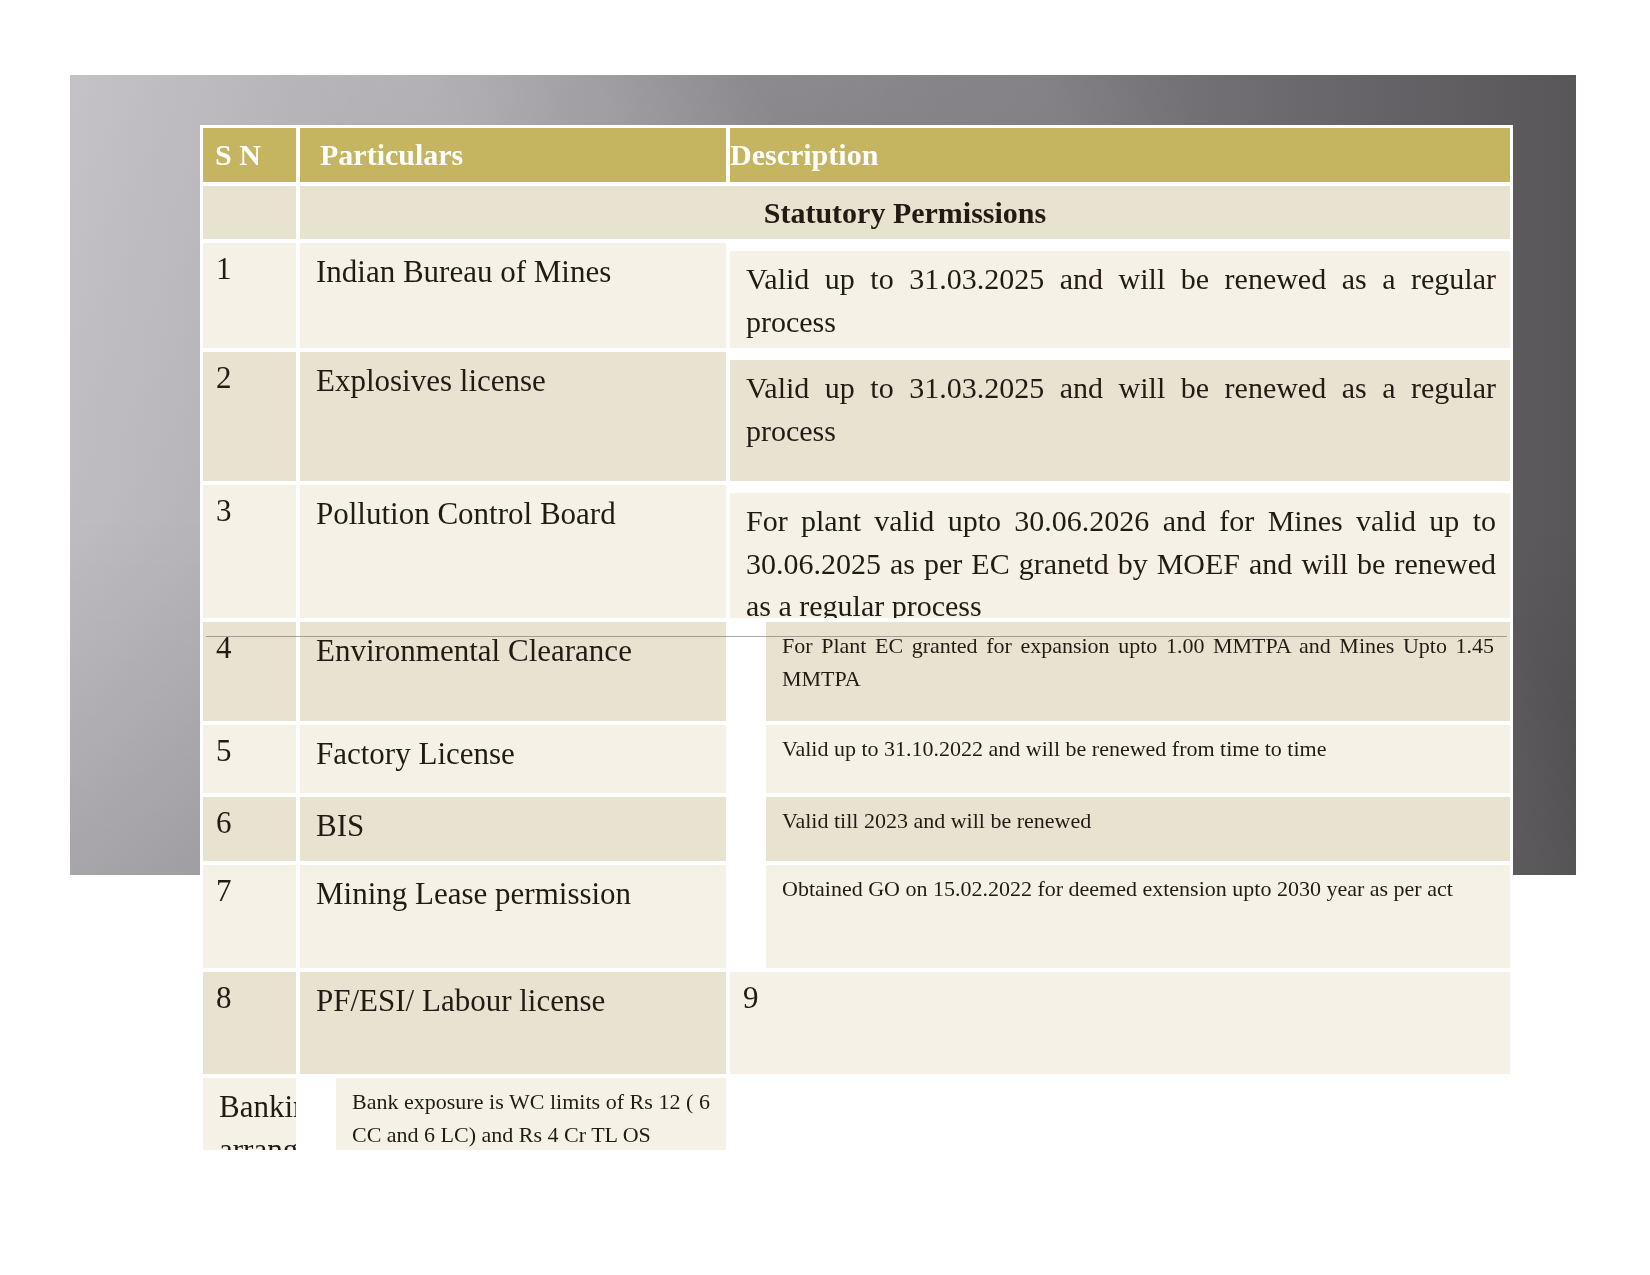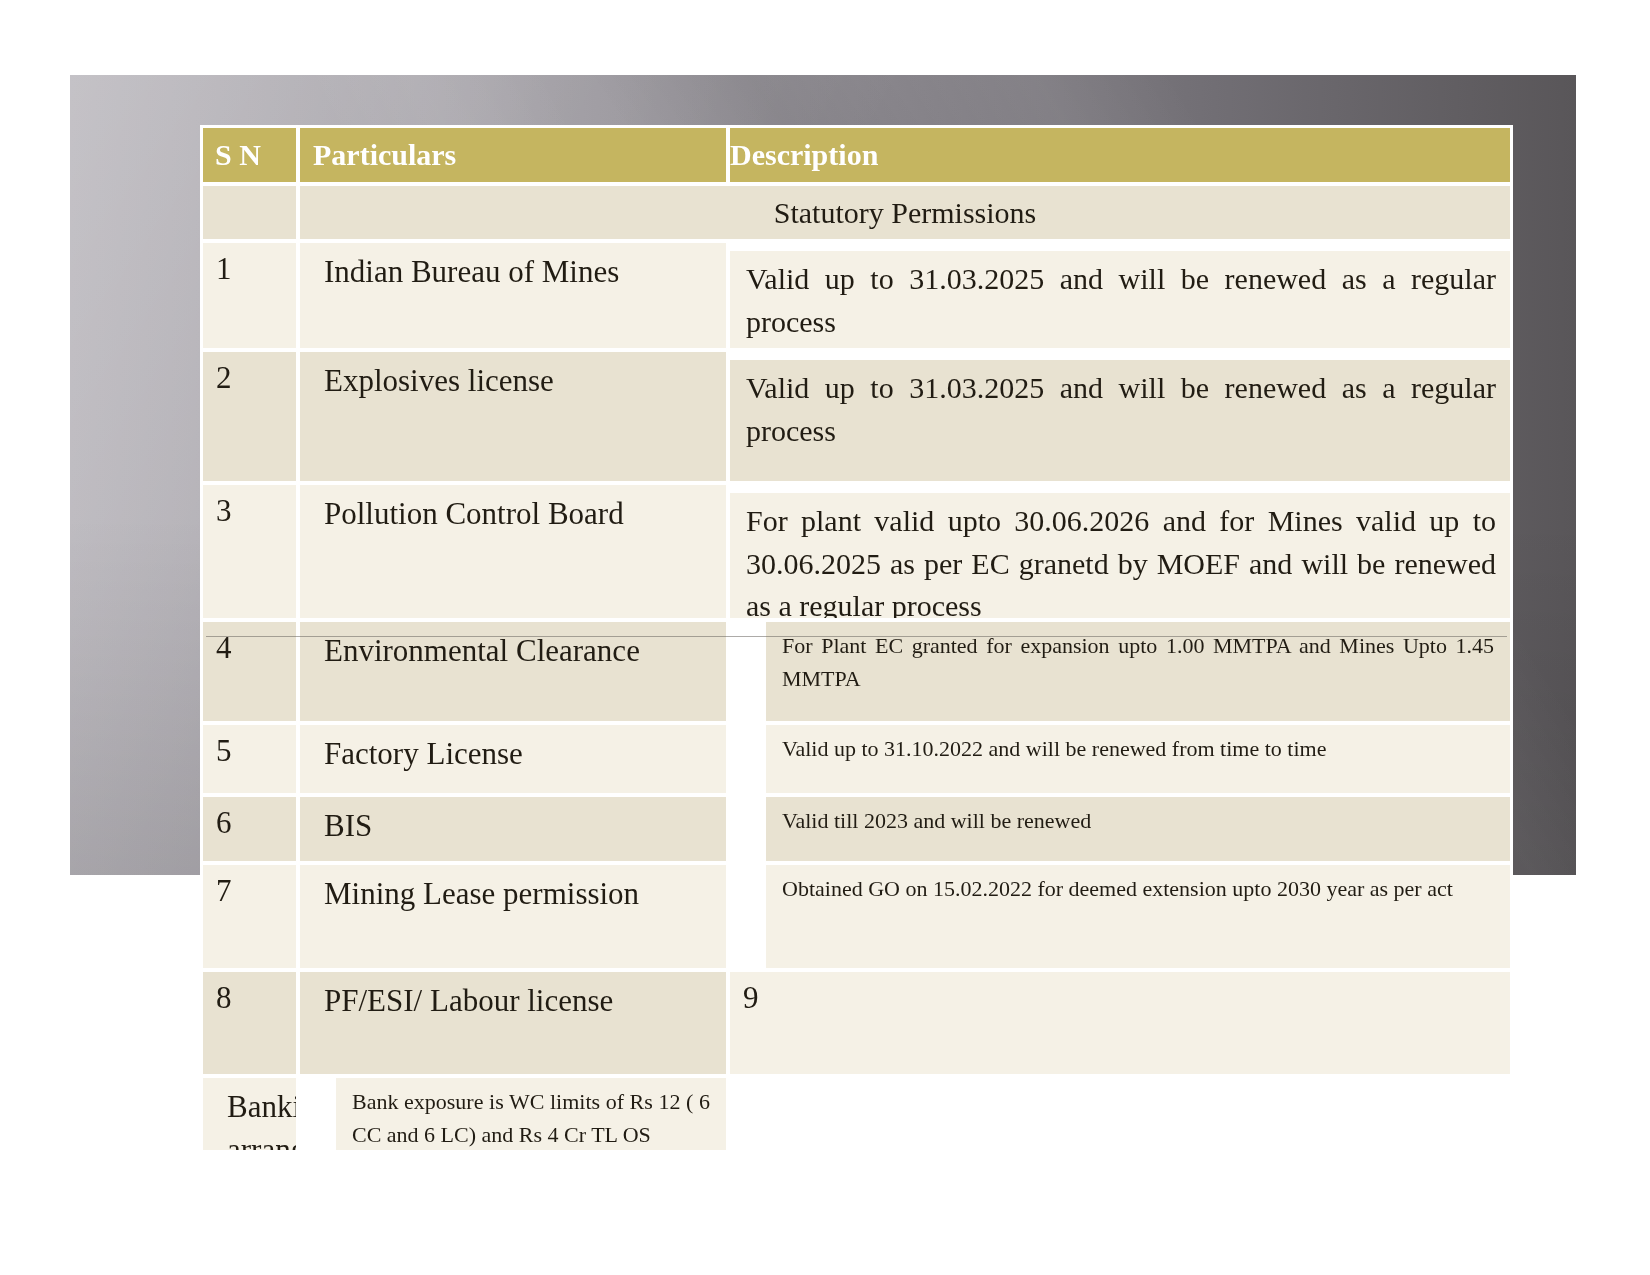--- a/index.html
+++ b/index.html
@@ -61,40 +61,40 @@
   }
   .head {
     background: #c5b560;
     color: #ffffff;
     font-weight: bold;
     font-size: 30px;
     display: flex;
     align-items: center;
   }
   .head.sn   { padding-left: 12px; }
-  .head.part { padding-left: 13px; }
+  .head.part { padding-left: 20px; }
   .head.desc { }
   .bg-dark  { background: #e8e2d1; }
   .bg-light { background: #f5f1e6; }
   .section-cell {
     grid-column: 2 / 4;
     display: flex;
     align-items: center;
     justify-content: center;
-    font-weight: normal;
+    font-weight: bold;
     font-size: 30px;
   }
   .sn-cell {
     font-size: 31px;
     padding: 8px 0 0 13px;
   }
   .part-cell {
     font-size: 31px;
     line-height: 1.38;
-    padding: 8px 8px 0 24px;
+    padding: 8px 8px 0 16px;
   }
   .desc-lg {
     font-size: 30px;
     line-height: 1.42;
     text-align: justify;
     padding: 7px 14px 0 16px;
     margin-top: 8px;
   }
   .desc-sm {
     font-size: 22px;

